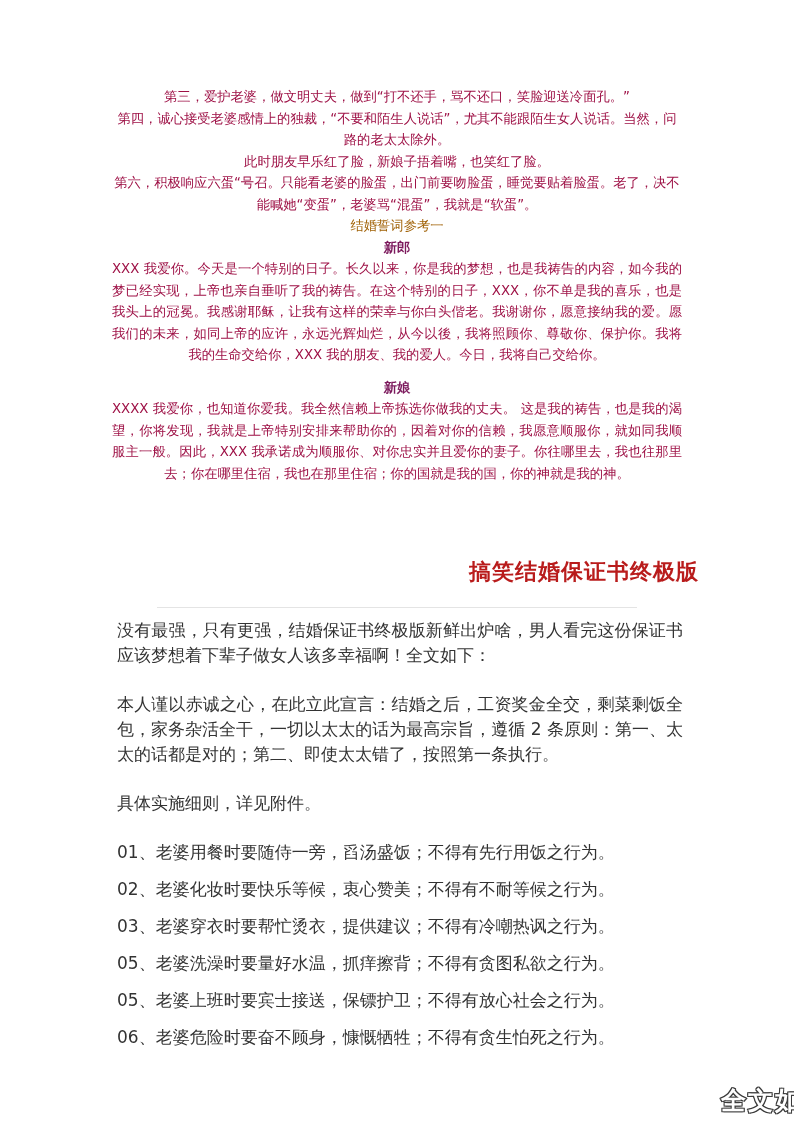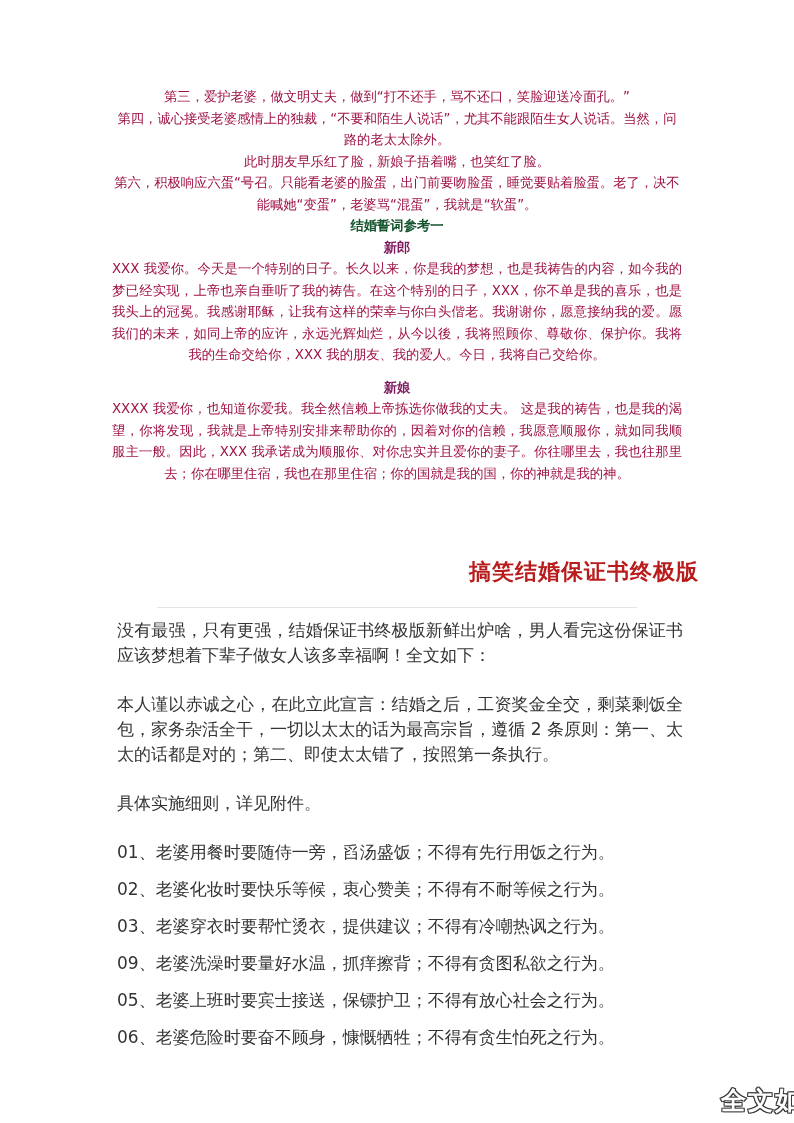--- a/index.html
+++ b/index.html
@@ -34,22 +34,22 @@
     color: #9e1146;
     font-size: 13.3px;
     line-height: 21.5px;
     text-align: center;
   }
   .redblock p {
     margin: 0;
   }
 
   .sect-title-red {
-    color: #14532d;
-    font-weight: bold;
+    color: #a16207;
+    font-weight: normal;
     font-size: 13.3px;
     line-height: 21.5px;
     text-align: center;
     margin: 0;
   }
   .sect-title-purple {
     color: #7d1b5e;
     font-weight: bold;
     font-size: 13.3px;
     line-height: 21.5px;
@@ -154,20 +154,20 @@
   <div class="rule"></div>
 
   <div class="article-body">
     <p>没有最强，只有更强，结婚保证书终极版新鲜出炉啥，男人看完这份保证书应该梦想着下辈子做女人该多幸福啊！全文如下：</p>
     <p>本人谨以赤诚之心，在此立此宣言：结婚之后，工资奖金全交，剩菜剩饭全包，家务杂活全干，一切以太太的话为最高宗旨，遵循 2 条原则：第一、太太的话都是对的；第二、即使太太错了，按照第一条执行。</p>
     <p>具体实施细则，详见附件。</p>
 
     <p class="clause">01、老婆用餐时要随侍一旁，舀汤盛饭；不得有先行用饭之行为。</p>
     <p class="clause">02、老婆化妆时要快乐等候，衷心赞美；不得有不耐等候之行为。</p>
     <p class="clause">03、老婆穿衣时要帮忙烫衣，提供建议；不得有冷嘲热讽之行为。</p>
-    <p class="clause">09、老婆洗澡时要量好水温，抓痒擦背；不得有贪图私欲之行为。</p>
+    <p class="clause">05、老婆洗澡时要量好水温，抓痒擦背；不得有贪图私欲之行为。</p>
     <p class="clause">05、老婆上班时要宾士接送，保镖护卫；不得有放心社会之行为。</p>
     <p class="clause">06、老婆危险时要奋不顾身，慷慨牺牲；不得有贪生怕死之行为。</p>
   </div>
 
   <div class="watermark">全文如下</div>
 
 </div>
 
 </body></html>

